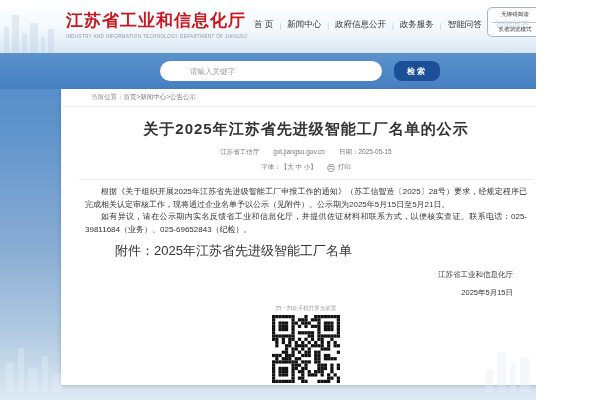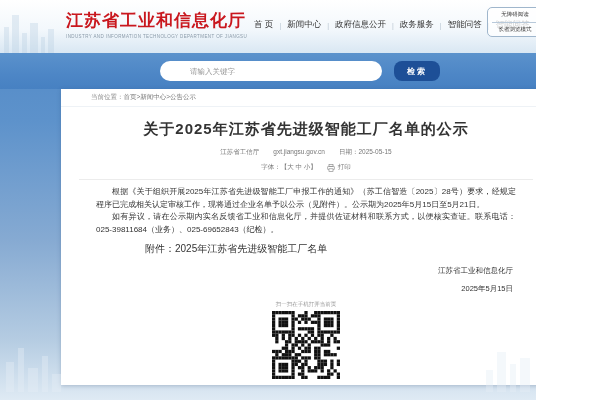--- a/index.html
+++ b/index.html
@@ -37,23 +37,23 @@
   .breadcrumb-row .crumb-path { color:#777; cursor:pointer; }
 
   .article-title { text-align:center; font-size:15px; font-weight:bold; color:#333; letter-spacing:1px; margin-top:13px; }
   .meta-row { display:flex; justify-content:center; gap:14px; margin-top:9px; }
   .meta-row span { font-size:6.5px; color:#777; }
   .meta-row2 { display:flex; justify-content:center; align-items:center; gap:10px; margin-top:6px; }
   .meta-row2 span { font-size:6.5px; color:#777; }
   .print-wrap { display:flex; align-items:center; gap:3px; cursor:pointer; }
   .meta-hr { border:none; border-top:1px solid #ececec; margin:7px 18px 0 18px; }
 
-  .body-text { padding:0 35px; margin-top:6px; }
+  .body-text { padding:0 24px; margin-top:6px; }
   .body-text p { font-size:8px; line-height:12.5px; color:#333; text-indent:2em; text-align:justify; }
-  .attach-line { padding-left:84px; margin-top:6px; font-size:10px; color:#333; cursor:pointer; }
+  .attach-line { padding-left:54px; margin-top:6px; font-size:13px; color:#333; cursor:pointer; }
   .sig { text-align:right; padding-right:38px; font-size:7.5px; color:#333; }
   .sig-org { margin-top:10px; }
   .sig-date { margin-top:8px; }
 
   .qr-wrap { display:flex; flex-direction:column; align-items:center; margin-top:7px; }
   .qr-caption { font-size:5.5px; color:#999; margin-bottom:3px; }
   .qr-box { width:68px; height:68px; background:#fff; }
 
   .related-hr { border:none; border-top:1px solid #ececec; margin:6px 10px 0 10px; }
   .related { padding:5px 0 0 30px; }

